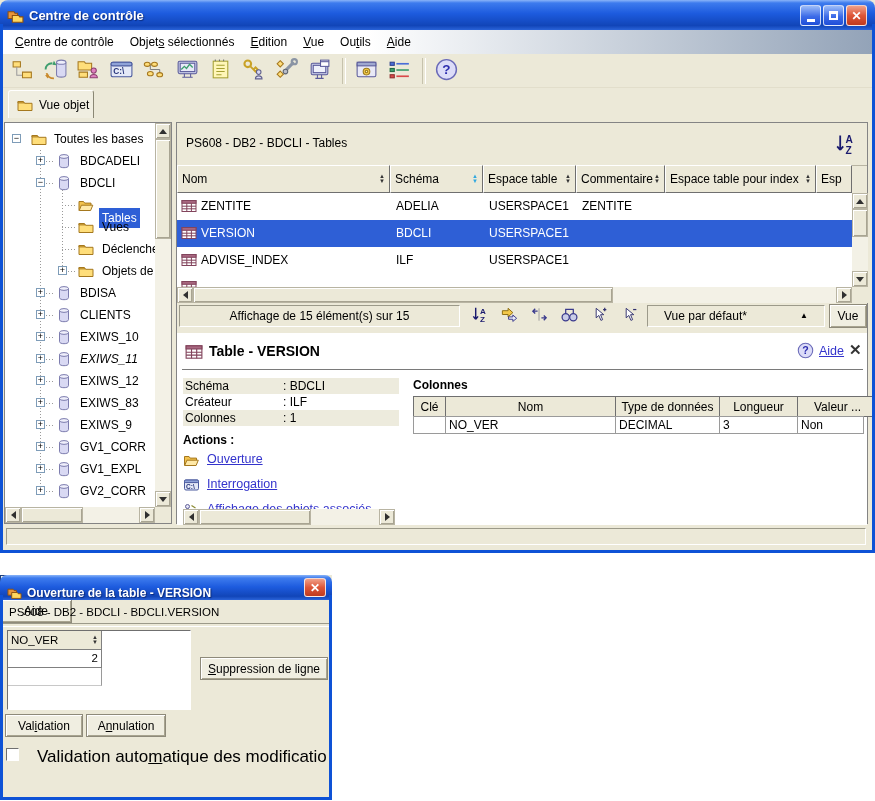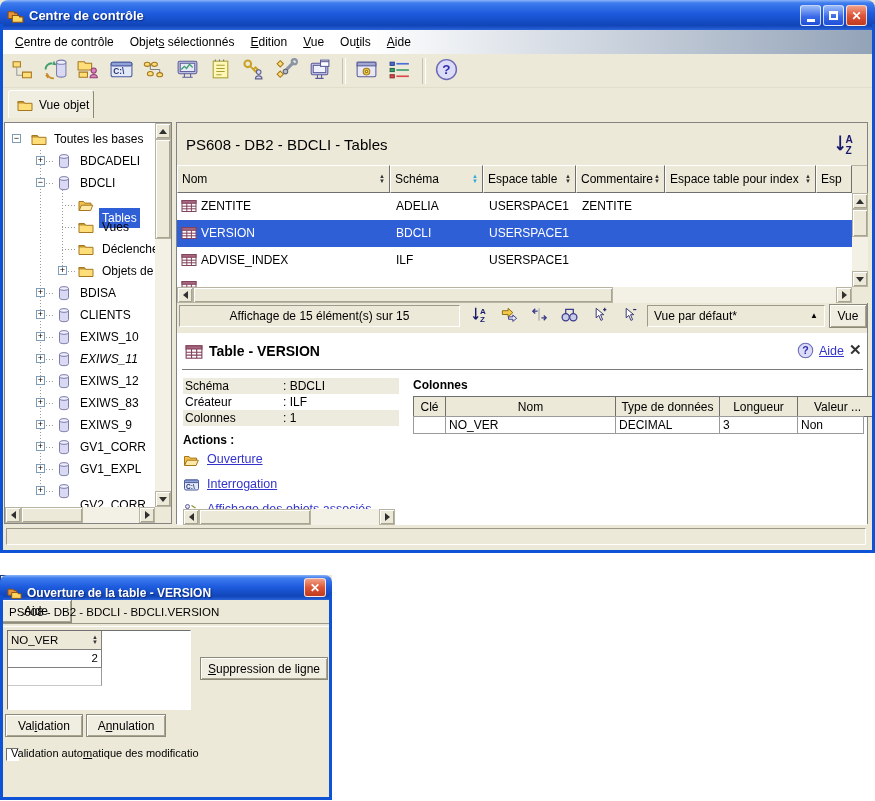--- a/index.html
+++ b/index.html
@@ -59,40 +59,40 @@
   .corner{position:absolute;width:16px;height:16px;background:#ECE9D8;}
   .tri{width:0;height:0;border:4px solid transparent;}
   .tri.up{border-bottom:5px solid #303030;margin-top:-4px;}
   .tri.down{border-top:5px solid #303030;margin-bottom:-4px;}
   .tri.left{border-right:5px solid #303030;margin-left:-4px;}
   .tri.right{border-left:5px solid #303030;margin-right:-4px;}
 
   
   #content-panel{position:absolute;left:176px;top:122px;width:692px;height:402px;background:#ECE9D8;border:1px solid #848484;box-sizing:border-box;}
   .obj-header{position:absolute;left:0;top:0;width:690px;height:42px;border-bottom:1px solid #B8B4A2;}
-  .obj-title{position:absolute;left:9px;top:13px;font-size:15px;}
+  .obj-title{position:absolute;left:9px;top:13px;font-size:12px;}
   .az-big{position:absolute;right:10px;top:8px;width:24px;height:26px;}
   .az-big svg{width:24px;height:26px;}
   .colcell{position:absolute;top:42px;height:28px;background:#ECE9D8;border:1px solid;border-color:#FFF #6F6F6F #6F6F6F #FFF;box-sizing:border-box;
     display:flex;align-items:center;justify-content:space-between;padding:0 4px;overflow:hidden;font-size:12px;}
   .sg{display:inline-flex;flex-direction:column;font-size:6px;line-height:5px;font-style:normal;color:#333;}
   .sg.active{color:#2FA8E0;}
   .rows-bg{position:absolute;left:0;top:70px;width:675px;height:94px;background:#fff;}
   .listrow{position:absolute;left:0;width:675px;height:27px;}
   .listrow.sel{background:#2E5FD6;color:#fff;}
   .rowic{position:absolute;left:4px;top:5px;width:16px;height:16px;}
   .rowic svg{width:16px;height:16px;}
   .cellt{position:absolute;top:0;line-height:27px;white-space:nowrap;overflow:hidden;font-size:12px;}
   .status-row{position:absolute;left:0;top:180px;width:690px;height:26px;}
   .etched{border:1px solid;border-color:#9C9A8A #FFF #FFF #9C9A8A;background:#ECE9D8;box-sizing:border-box;}
   .status-box{position:absolute;left:2px;top:2px;width:281px;height:22px;display:flex;align-items:center;justify-content:center;font-size:12px;}
   #status-icons{position:absolute;left:287px;top:2px;height:22px;display:flex;}
   .st-btn{width:30px;height:22px;display:flex;align-items:center;justify-content:center;}
   .st-btn svg{width:19px;height:19px;}
-  .view-box{position:absolute;left:470px;top:2px;width:178px;height:22px;display:flex;align-items:center;justify-content:space-between;padding:0 6px;box-sizing:border-box;font-size:12px;}
+  .view-box{position:absolute;left:470px;top:2px;width:178px;height:22px;display:flex;align-items:center;justify-content:space-between;padding:0 16px;box-sizing:border-box;font-size:12px;}
   .view-tri{font-size:8px;line-height:8px;color:#000;}
   .btn3d{background:#F0EEE1;border:1px solid #8E8A7A;box-shadow:inset 1px 1px 0 #FFF,inset -1px -1px 0 #A8A490;
     display:flex;align-items:center;justify-content:center;font-size:12px;font-family:"Liberation Sans",sans-serif;box-sizing:border-box;}
   .vue-btn{position:absolute;left:652px;top:1px;width:38px;height:24px;}
 
   
   .detail{position:absolute;left:0;top:210px;width:690px;height:192px;background:#fff;}
   .d-title-ic{position:absolute;left:8px;top:10px;width:18px;height:18px;}
   .d-title-ic svg{width:18px;height:18px;}
   .d-title{position:absolute;left:32px;top:10px;font-size:14px;font-weight:bold;}
@@ -138,21 +138,21 @@
     text-align:right;line-height:17px;padding-right:3px;font-size:11.5px;background:#fff;}
   .dg-c2{position:absolute;left:0;top:37px;width:94px;height:18px;border-right:1px solid #9A9A9A;border-bottom:1px solid #C8C8C8;box-sizing:border-box;background:#fff;}
   .dlg-btn{position:absolute;height:23px;}
   #btn-addrow{left:200px;top:55px;width:128px;}
   #btn-delrow{left:200px;top:82px;width:128px;}
   #btn-commit{left:5px;top:139px;width:78px;}
   #btn-rollback{left:86px;top:139px;width:80px;}
   #btn-close-dlg{left:166px;top:190px;width:75px;height:24px;border:1px solid #20407E;box-shadow:inset 0 0 0 1px #F0EEE1,inset 2px 2px 0 #FFF,inset -2px -2px 0 #A8A490;}
   #btn-help-dlg{left:246px;top:190px;width:72px;height:24px;}
   .dlg-check{position:absolute;left:6px;top:173px;width:13px;height:13px;background:#fff;border:1px solid;border-color:#6F6F6F #FFF #FFF #6F6F6F;box-sizing:border-box;}
-  .dlg-check-label{position:absolute;left:11px;top:172px;font-size:11px;white-space:nowrap;}
+  .dlg-check-label{position:absolute;left:37px;top:172px;font-size:17px;white-space:nowrap;}
 </style>
 </head>
 <body>
 
 <div id="main-window">
   <div class="titlebar">
     <span class="app-ic"><svg viewBox="0 0 16 16">
           <path d="M1 4.5h5.5l1 1.3H10v5H1z" fill="#E8953A" stroke="#8C5012"></path>
           <path d="M5 8h6l1 1.3h3v5H5z" fill="#FFD75E" stroke="#8C5012"></path>
         </svg></span>
@@ -441,21 +441,21 @@
             </svg></span>
           <span class="tlabel" style="left: 72px; top: 1px;">GV1_EXPL</span>
         </div>
         <div class="trow" style="top: 357px; left: 0px; width: 150px;">
           <div class="hstub" style="left: 35px; top: 11px; width: 13px;"></div>
           <div class="texp" style="left: 31px; top: 6px;">+</div>
           <span class="ticon" style="left: 50px; top: 3px;"><svg viewBox="0 0 16 16">
               <path d="M3.5 3.5v9.2c0 1.2 2 2 4.5 2s4.5-.8 4.5-2V3.5z" fill="#D9D9F3" stroke="#7C7CAE"></path>
               <ellipse cx="8" cy="3.5" rx="4.5" ry="1.9" fill="#EFEFFB" stroke="#7C7CAE"></ellipse>
             </svg></span>
-          <span class="tlabel" style="left: 72px; top: 15px;">GV2_CORR</span>
+          <span class="tlabel" style="left: 72px; top: 1px;">GV2_CORR</span>
         </div>
       </div>
   <div class="strack" style="left: 150px; top: 0px; width: 16px; height: 384px;"></div>
       <div class="sbtn" style="left: 150px; top: 0px;">
         <span class="tri up"></span>
       </div>
       <div class="sbtn" style="left: 150px; top: 368px;">
         <span class="tri down"></span>
       </div>
       <div class="sthumb" style="left: 150px; top: 16px; width: 16px; height: 100px;"></div>

